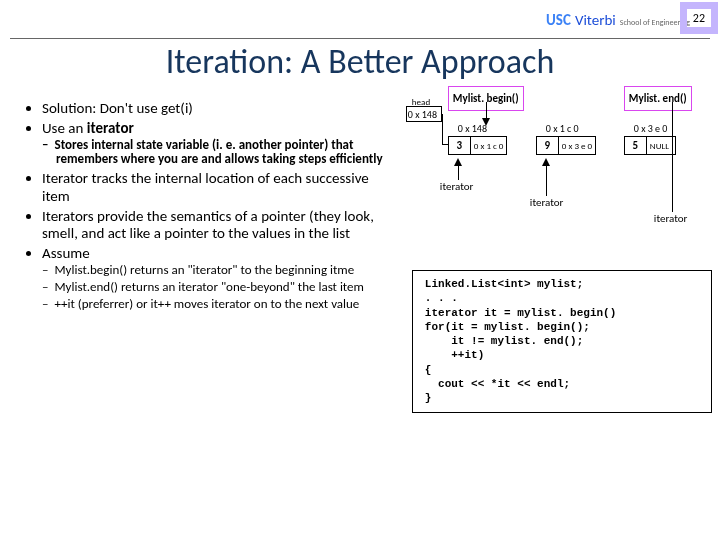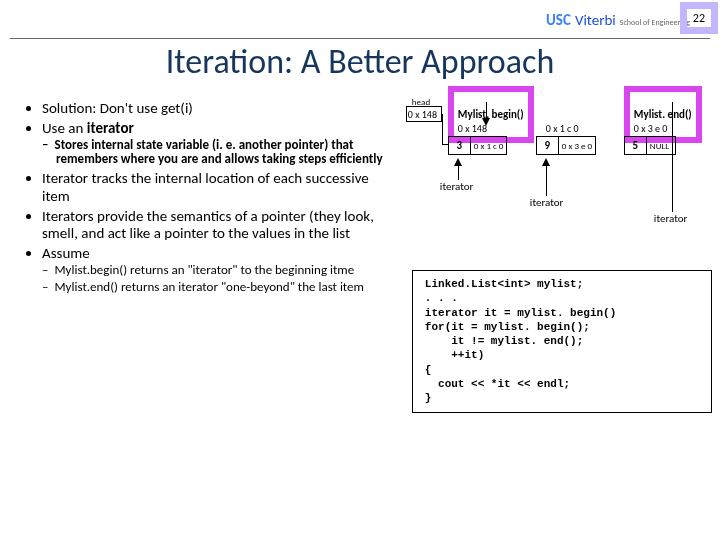--- a/index.html
+++ b/index.html
@@ -65,24 +65,24 @@
   ul.sub > li::before { content: "–"; margin-right: 6px; margin-left: -14px; }
   ul.sub > li { font-size: 13px; font-weight: bold; margin-bottom: 2px; }
   ul.sub2 { font-size: 13px; font-weight: normal; }
   ul.sub2 > li { font-weight: normal; }
   .bold-inline { font-weight: bold; }
 
   
   .dia { position: relative; height: 180px; }
   .lbl-box {
     position: absolute;
-    border: 6px solid #d946ef;
+    border: 1px solid #d946ef;
     font-size: 11px;
     font-weight: bold;
-    padding: 16px 4px;
+    padding: 5px 4px;
     background: #fff;
     white-space: nowrap;
   }
   .small { font-size: 9px; font-weight: normal; }
   .addr { font-size: 10px; position: absolute; }
   .headbox {
     position: absolute;
     border: 1px solid #000;
     width: 36px; height: 16px;
   }
@@ -151,20 +151,21 @@
           <li>Stores internal state variable (i. e. another  pointer) that remembers where you are and allows taking steps efficiently</li>
         </ul>
       </li>
       <li>Iterator tracks the internal location of each successive item</li>
       <li>Iterators provide the semantics of a pointer (they look, smell, and act like a pointer to the values in the list</li>
       <li>
         <span>Assume</span>
         <ul class="sub sub2">
           <li>Mylist.begin() returns an "iterator" to the beginning itme</li>
           <li>Mylist.end() returns an iterator "one-beyond" the last item</li>
+          <li>++it (preferrer) or it++ moves iterator on to the next value</li>
         </ul>
       </li>
     </ul>
   </div>
 
   <div class="right">
     <div class="dia">
       <div class="small" style="position:absolute;left:0;top:8px;">head</div>
       <div class="lbl-box" style="left:36px;top:-2px;">Mylist. begin()</div>
       <div class="lbl-box" style="left:212px;top:-2px;">Mylist. end()</div>

